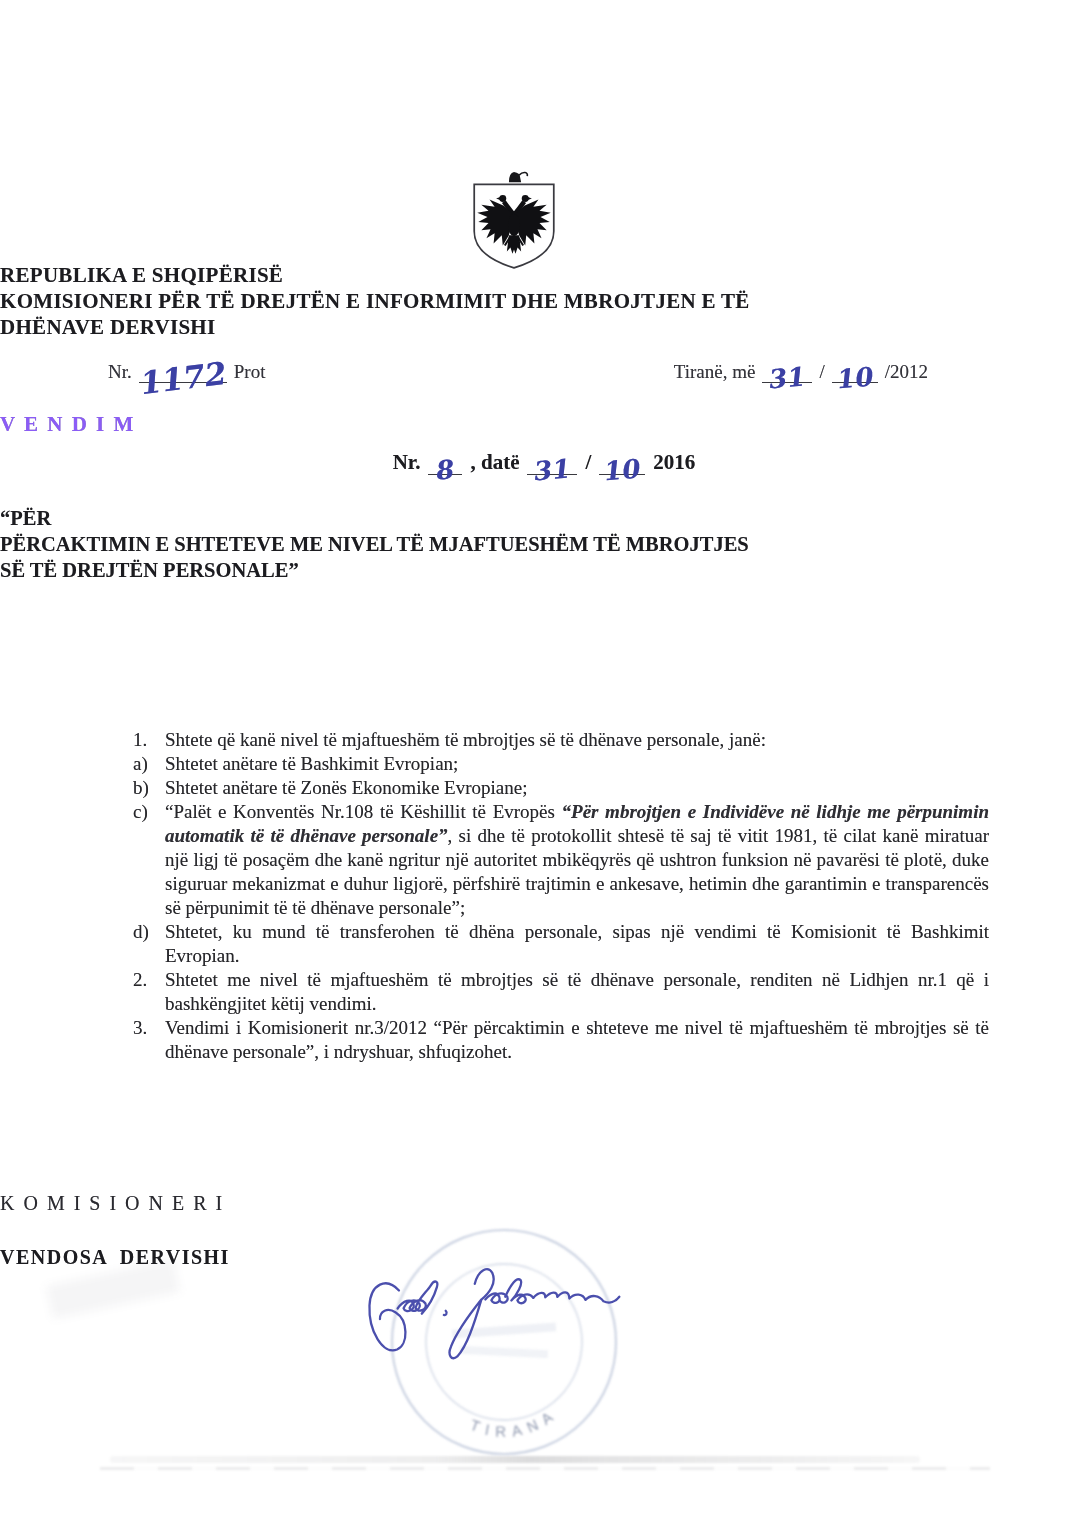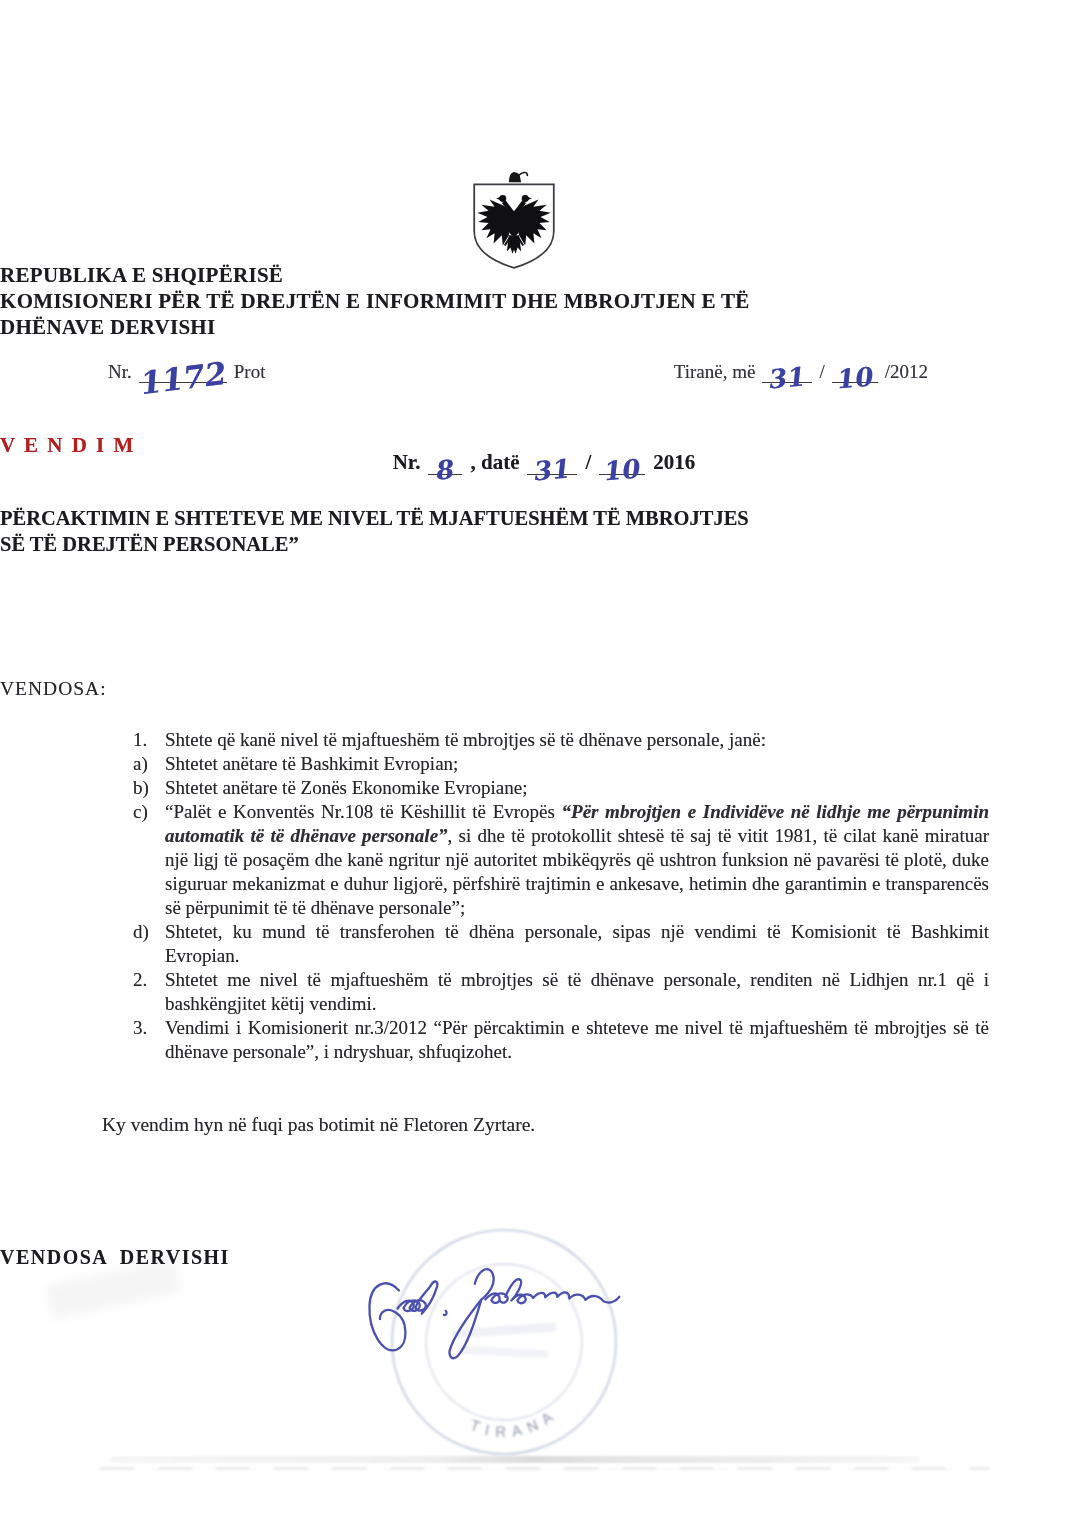--- a/index.html
+++ b/index.html
@@ -25,21 +25,21 @@
   .blank-day{width:50px;height:20px;}
   .blank-mo{width:46px;height:20px;}
   .hand{
     font-family:"DejaVu Serif", serif;font-style:italic;font-weight:bold;
     color:#3b40a4;line-height:1;display:inline-block;
     text-shadow:0 0 0.5px rgba(59,64,164,0.5);
   }
   .hand-nr{font-size:31px;transform:rotate(-7deg) translateY(3px);}
   .hand-sm{font-size:26px;transform:rotate(-5deg) translateY(3px);}
   
-  .vtitle{top:433px;font-weight:bold;font-size:21px;letter-spacing:2px;color:#b91c1c;}
+  .vtitle{top:412px;font-weight:bold;font-size:21px;letter-spacing:2px;color:#8b5cf6;}
   .vnr{top:450px;left:0;width:1088px;display:flex;justify-content:center;align-items:flex-end;gap:8px;font-weight:bold;font-size:21px;color:#1c1c20;}
   .subject{top:505px;font-weight:bold;font-size:20.5px;line-height:26px;color:#1c1c20;}
   .preamble{top:602px;left:102px;width:888px;font-size:19.5px;line-height:27px;text-align:justify;}
   .vendosa{top:678px;font-size:19.5px;letter-spacing:1px;}
   
   .list{top:728px;left:133px;width:856px;font-size:19px;line-height:24px;}
   .li{position:relative;padding-left:32px;text-align:justify;}
   .li .marker{position:absolute;left:0;top:0;}
   .ital{font-style:italic;font-weight:bold;color:#2e2e34;}
   .closing{top:1114px;left:102px;width:888px;font-size:19.5px;}
@@ -111,26 +111,26 @@
     <span>Nr.</span>
     <span class="blank blank-d8"><span class="hand hand-sm">8</span></span>
     <span>, datë</span>
     <span class="blank blank-day"><span class="hand hand-sm">31</span></span>
     <span>/</span>
     <span class="blank blank-mo"><span class="hand hand-sm">10</span></span>
     <span>2016</span>
   </div>
 
   <div class="abs center subject">
+    <div>“PËR</div>
     <div>PËRCAKTIMIN E SHTETEVE ME NIVEL TË MJAFTUESHËM TË MBROJTJES</div>
     <div>SË TË DREJTËN PERSONALE”</div>
   </div>
 
 
-  <div class="abs center vendosa">VENDOSA:</div>
 
   <div class="abs list">
     <div class="li">
       <span class="marker">1.</span>
       <span>Shtete që kanë nivel të mjaftueshëm të mbrojtjes së të dhënave personale, janë:</span>
     </div>
     <div class="li">
       <span class="marker">a)</span>
       <span>Shtetet anëtare të Bashkimit Evropian;</span>
     </div>
@@ -149,22 +149,22 @@
     <div class="li">
       <span class="marker">2.</span>
       <span>Shtetet me nivel të mjaftueshëm të mbrojtjes së të dhënave personale, renditen në Lidhjen nr.1 që i bashkëngjitet këtij vendimi.</span>
     </div>
     <div class="li">
       <span class="marker">3.</span>
       <span>Vendimi i Komisionerit nr.3/2012 “Për përcaktimin e shteteve me nivel të mjaftueshëm të mbrojtjes së të dhënave personale”, i ndryshuar, shfuqizohet.</span>
     </div>
   </div>
 
-  <div class="abs closing">Ky vendim hyn në fuqi pas botimit në Fletoren Zyrtare.</div>
 
+  <div class="abs center komis">K O M I S I O N E R I</div>
   <div class="abs center sname">VENDOSA  DERVISHI</div>
 
   <svg class="abs stamp" width="245" height="240" viewBox="0 0 245 240">
     <defs>
       <filter id="stblur" x="-10%" y="-10%" width="120%" height="120%">
         <feGaussianBlur stdDeviation="1.1"></feGaussianBlur>
       </filter>
       <path id="arcb" d="M 48 165 A 80 80 0 0 0 198 160" fill="none"></path>
     </defs>
     <g filter="url(#stblur)">

